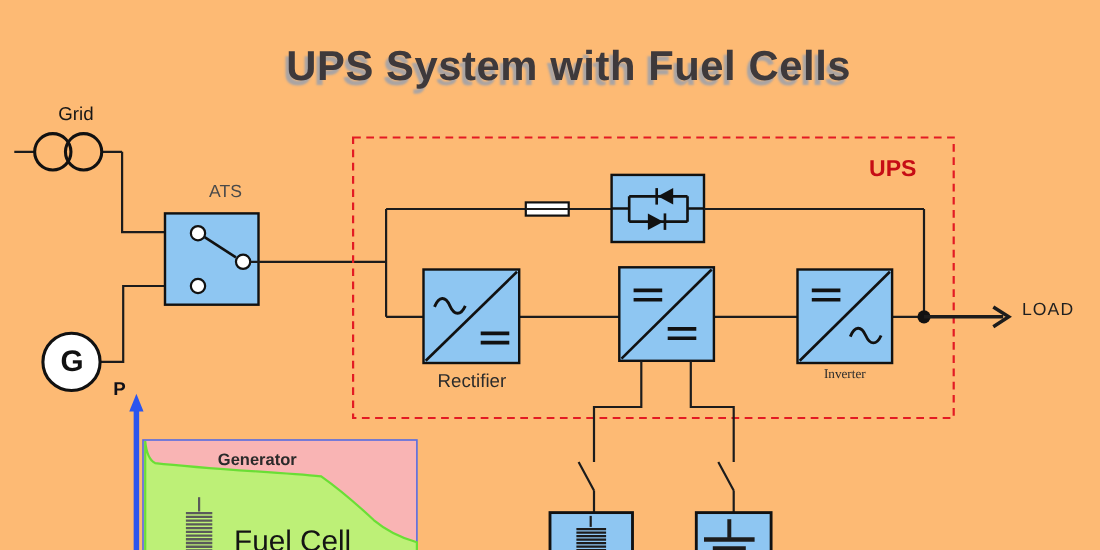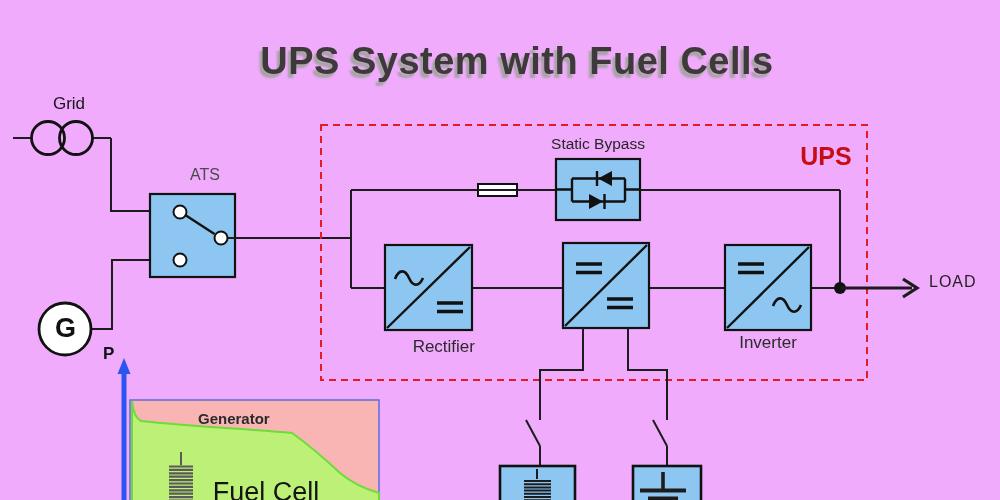--- a/index.html
+++ b/index.html
@@ -1,34 +1,34 @@
 <!DOCTYPE html>
 <html style="--wire: #1c1c1c; --box_blue: #8ec6f2; --box_border: #111111; --ups_red: #e31b23; --ups_label_red: #c60d15; --pink: #f9b4b4; --green: #bdf077; --green_edge: #6ade35; --chart_border: #5b6ee0; --axis_blue: #2b55ee; --title_gray: #3e393b; --battery_gray: #5a5a5a;"><head>
 <meta charset="utf-8">
 <style>
   html,body{margin:0;padding:0;background:#ffffff;}
   #stage{
-    position:relative;width:1000px;height:500px;overflow:hidden;background:#f0abfc;
+    position:relative;width:1000px;height:500px;overflow:hidden;background:#fdba74;
     font-family:"Liberation Sans", sans-serif;
   }
   #stage svg{position:absolute;left:0;top:0;}
   .lbl{position:absolute;color:#2b2b2b;white-space:nowrap;}
   #title{
     left:34px;right:0;top:40px;text-align:center;
     font-size:38px;font-weight:bold;letter-spacing:.5px;
     color:var(--title_gray);
     text-shadow:-3px 4px 2px #a8a4a5;
   }
   #grid-label{left:46px;top:94px;width:46px;text-align:center;font-size:17px;font-weight:normal;color:#161616;}
   #ats-label{left:168px;top:166px;width:52px;text-align:right;font-size:16px;color:#4a4a4a;}
   #static-bypass-label{left:528px;top:135px;width:140px;text-align:center;font-size:15.5px;color:#262626;}
-  #ups-label{left:790px;top:142px;width:72px;text-align:center;font-size:25px;font-weight:800;color:var(--ups_label_red);}
+  #ups-label{left:790px;top:142px;width:72px;text-align:left;font-size:21px;font-weight:800;color:var(--ups_label_red);}
   #load-label{left:929px;top:273px;font-size:16px;letter-spacing:1px;color:#1f1f1f;}
-  #rectifier-label{left:383px;top:337px;width:92px;text-align:right;font-size:17px;}
-  #inverter-label{left:722px;top:333px;width:92px;text-align:center;font-size:17px;}
+  #rectifier-label{left:383px;top:337px;width:92px;text-align:center;font-size:17px;}
+  #inverter-label{left:722px;top:333px;width:92px;text-align:center;font-size:12px;font-family:Liberation Serif, serif;}
   #g-label{left:52px;top:313px;width:27px;text-align:center;font-size:27px;font-weight:bold;color:#111;}
   #p-label{left:103px;top:344px;font-size:17px;font-weight:bold;color:#101018;}
   #generator-label{left:198px;top:410px;width:104px;text-align:left;font-size:15px;font-weight:600;color:#2a2a2a;}
   #fuelcell-label{left:210px;top:477px;width:112px;text-align:center;font-size:27px;color:#141414;}
 
   
   .wire{stroke:var(--wire);stroke-width:2;fill:none;}
   .wire3{stroke:var(--wire);stroke-width:3.2;fill:none;}
   .box{fill:var(--box_blue);stroke:var(--box_border);stroke-width:2.2;}
   .node{fill:#ffffff;stroke:var(--box_border);stroke-width:2;}
@@ -155,21 +155,20 @@
         <line class="axis" x1="124" y1="502" x2="124" y2="367"></line>
         <polygon class="axisfill" points="124,358 117.5,374 130.5,374"></polygon>
       </g>
     </g>
   </svg>
 
   <div class="lbl" id="title">UPS System with Fuel Cells</div>
   <div class="lbl" id="grid-label">Grid</div>
   <div class="lbl" id="g-label">G</div>
   <div class="lbl" id="ats-label">ATS</div>
-  <div class="lbl" id="static-bypass-label">Static Bypass</div>
   <div class="lbl" id="ups-label">UPS</div>
   <div class="lbl" id="rectifier-label">Rectifier</div>
   <div class="lbl" id="inverter-label">Inverter</div>
   <div class="lbl" id="load-label">LOAD</div>
   <div class="lbl" id="p-label">P</div>
   <div class="lbl" id="generator-label">Generator</div>
   <div class="lbl" id="fuelcell-label">Fuel Cell</div>
 </div>
 
 </body></html>

